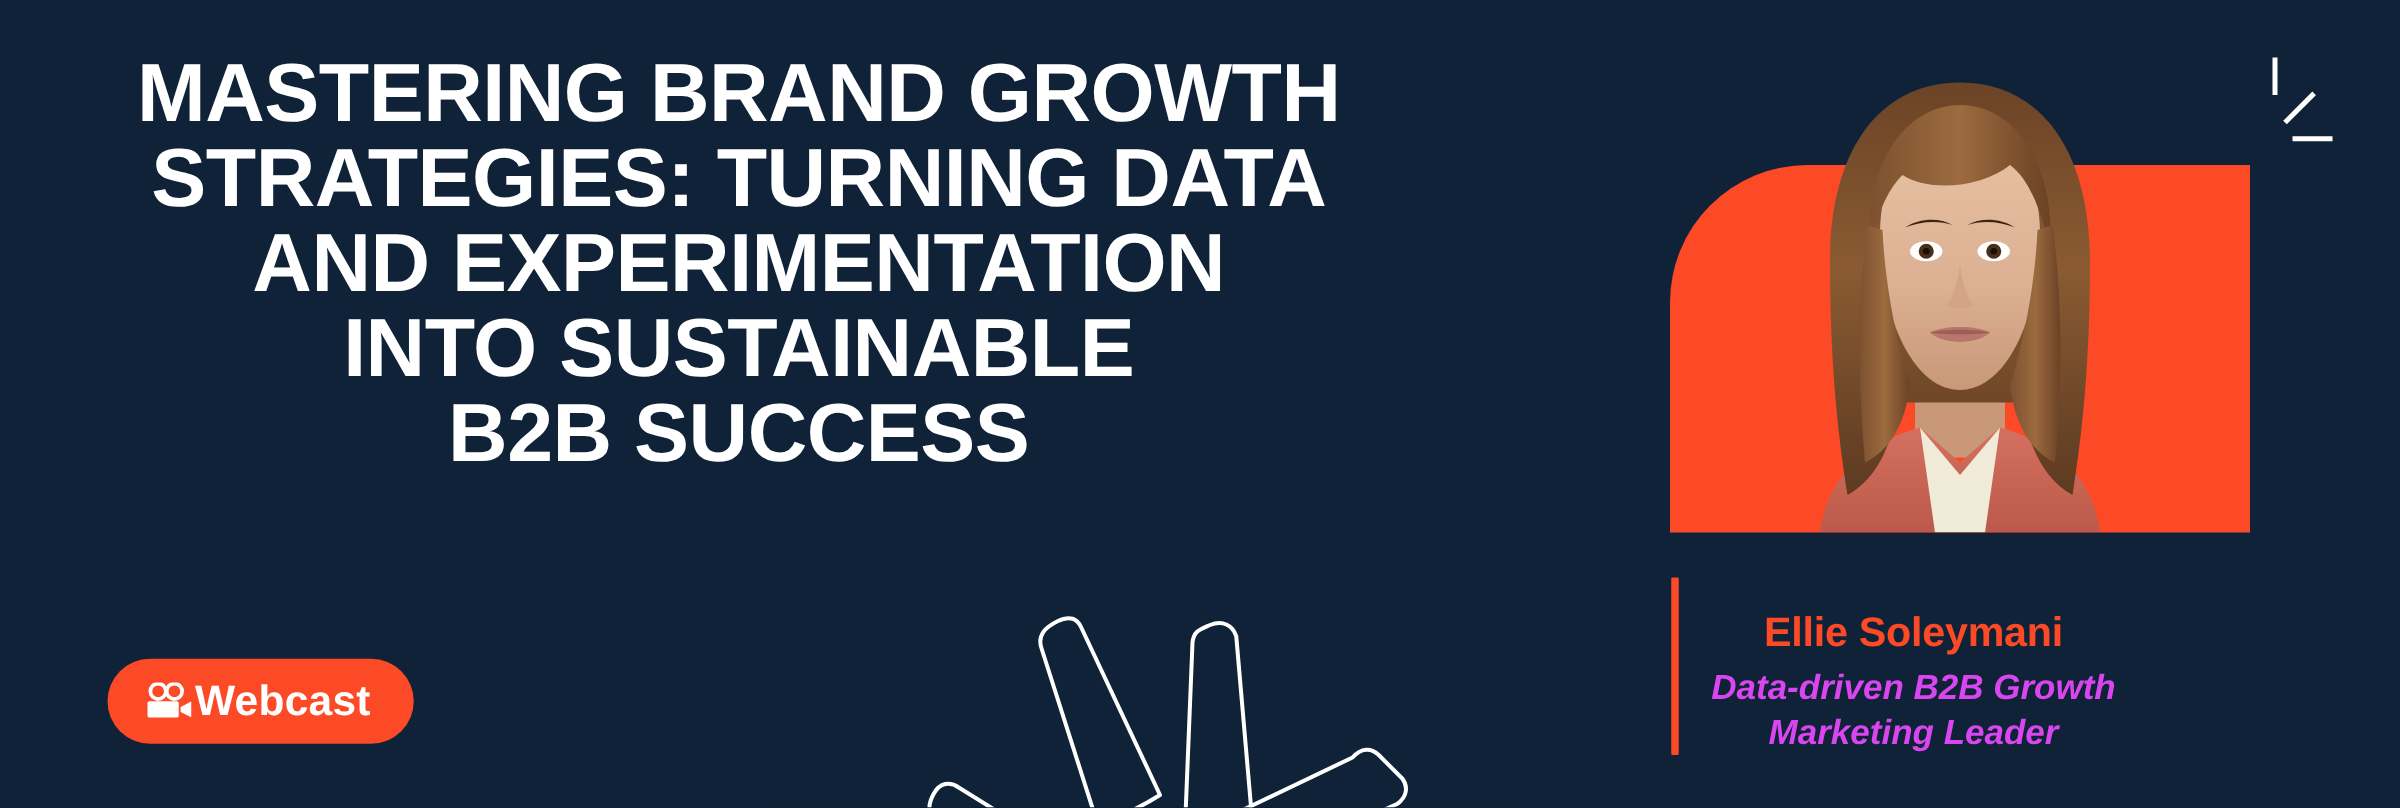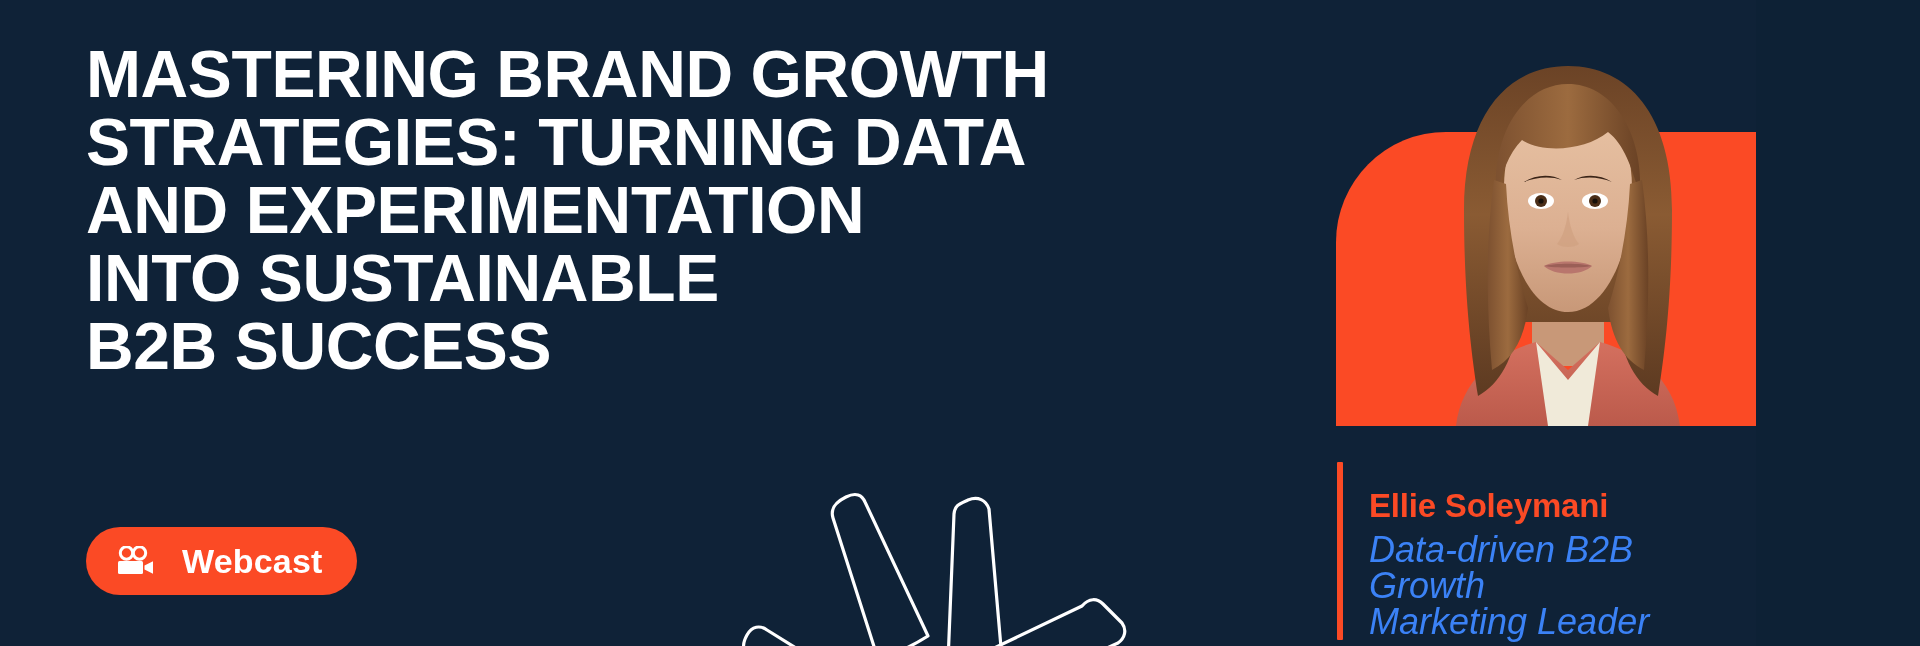--- a/index.html
+++ b/index.html
@@ -7,24 +7,25 @@
     margin: 0;
     padding: 0;
     background: #0d2135;
   }
   body {
     font-family: "Liberation Sans", sans-serif;
   }
 
   .banner {
     position: relative;
-    width: 1756px;
+    width: 1920px;
     height: 646px;
     background: #0f2237;
     overflow: hidden;
+    text-align: center;
   }
 
   
   .flower {
     position: absolute;
     left: 690px;
     top: 440px;
     width: 500px;
     height: 330px;
     pointer-events: none;
@@ -63,21 +64,21 @@
   
   .pill {
     position: absolute;
     left: 86px;
     top: 527px;
     height: 68px;
     border-radius: 34px;
     background: #fb4a25;
     display: flex;
     align-items: center;
-    gap: 28px;
+    gap: 2px;
     padding: 0 34px 0 30px;
     box-sizing: border-box;
   }
   .pill-icon {
     width: 38px;
     height: 30px;
     display: block;
     flex: 0 0 auto;
   }
   .pill-label {
@@ -140,24 +141,24 @@
   .speaker-name {
     color: #fb4a25;
     font-size: 33px;
     font-weight: 700;
     line-height: 40px;
     letter-spacing: -0.2px;
     margin: 0 0 6px 0;
     white-space: nowrap;
   }
   .speaker-role {
-    color: #3b82f6;
-    font-size: 36px;
+    color: #d946ef;
+    font-size: 28px;
     font-style: italic;
-    font-weight: 400;
+    font-weight: 700;
     line-height: 36px;
     margin: 0;
     white-space: pre-line;
   }
 </style>
 </head>
 <body>
 
 <div class="banner">
 

